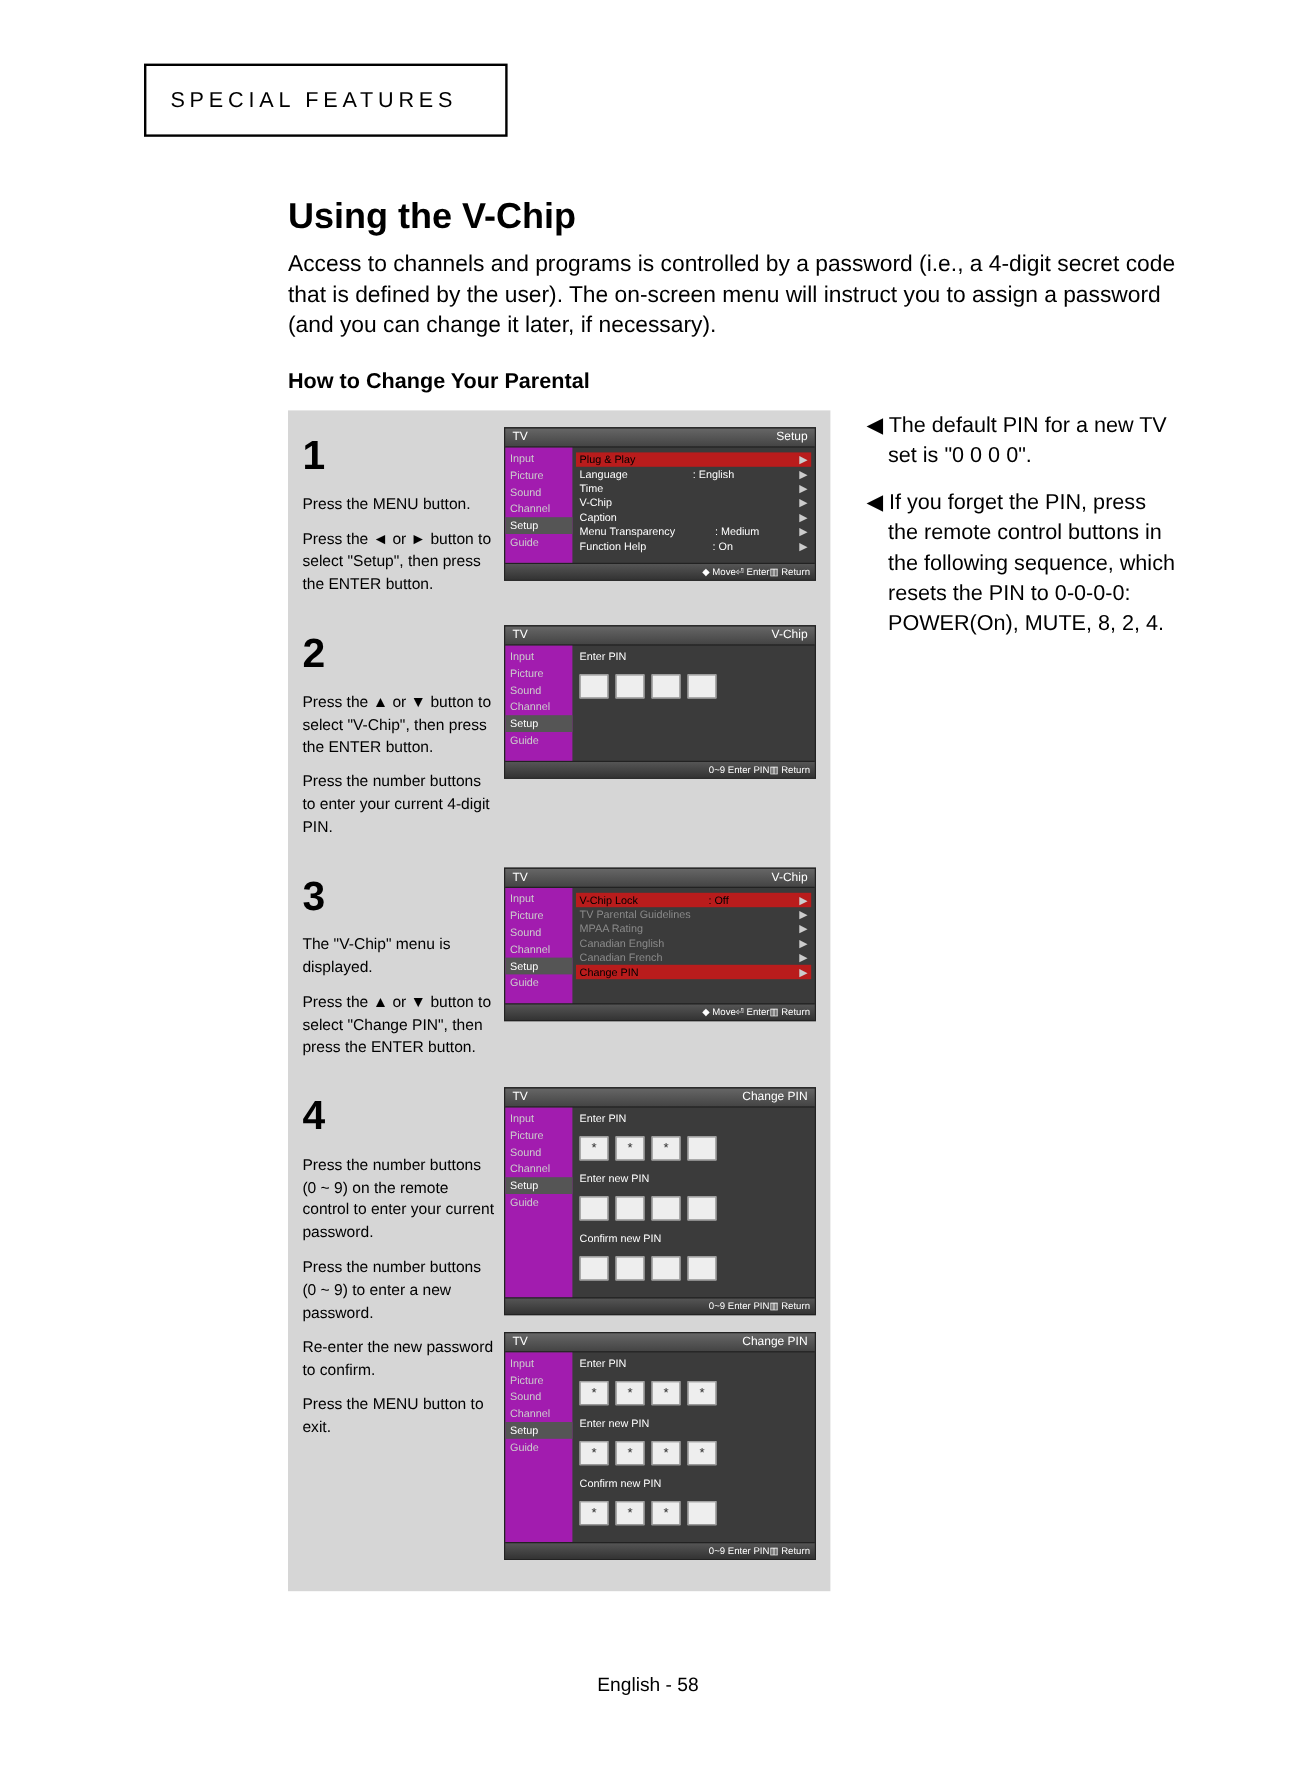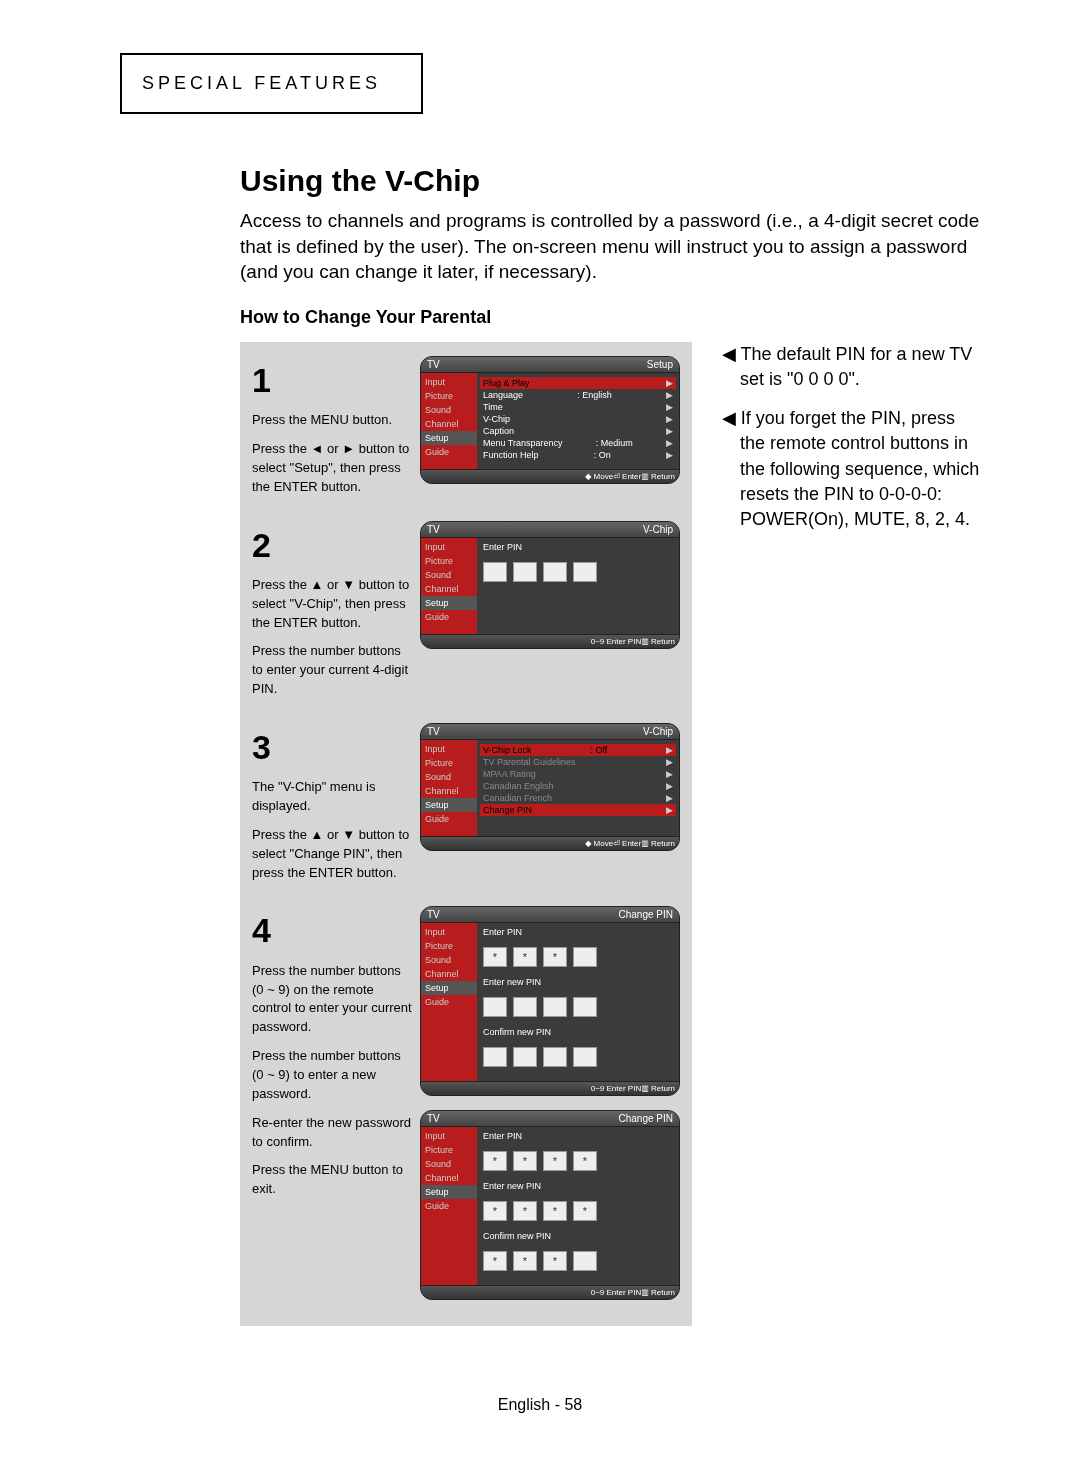--- a/index.html
+++ b/index.html
@@ -8,24 +8,24 @@
 .title{font-size:30px;font-weight:bold;margin:50px 0 10px 140px}
 .intro{font-size:19px;line-height:1.35;margin:0 0 22px 140px;max-width:800px}
 .subhead{font-size:18px;font-weight:bold;margin:0 0 14px 140px}
 .steps-wrap{display:flex;align-items:flex-start}
 .steps-panel{background:#d6d6d6;width:460px;margin-left:140px;padding:0 12px 12px 12px}
 .step{display:flex;padding-top:14px}
 .step-col{width:160px;font-size:13px;line-height:1.45;padding-right:8px}
 .step-num{font-size:34px;font-weight:bold;font-family:Arial;margin-bottom:6px}
 .step-col p{margin:0 0 10px 0}
 .osd{width:260px}
-.osd-screen{background:#3b3b3b;border-radius:12px;overflow:hidden;font-size:10px;color:#ddd;margin-bottom:14px;border:1px solid #222}
+.osd-screen{background:#3b3b3b;border-radius:0;overflow:hidden;font-size:10px;color:#ddd;margin-bottom:14px;border:1px solid #222}
 .osd-top{background:linear-gradient(#666,#444);display:flex;justify-content:space-between;padding:2px 6px;border-bottom:1px solid #222;font-size:10px;color:#fff}
 .osd-body{display:flex;min-height:96px}
-.osd-side{width:56px;background:#b91c1c;padding:2px 0}
+.osd-side{width:56px;background:#a21caf;padding:2px 0}
 .side-item{padding:2px 4px;font-size:9px;color:#ccc}
 .side-item.sel{background:#555;color:#fff}
 .osd-main{flex:1;padding:4px 6px}
 .mrow{display:flex;justify-content:space-between;padding:1px 0;color:#fff;font-size:9px}
 .mrow .ar{color:#ccc}
 .mrow.hl{background:#b91c1c;color:#000;padding:1px 3px;margin:0 -3px}
 .mrow.dim{color:#8a8a8a}
 .osd-foot{background:linear-gradient(#555,#333);display:flex;justify-content:flex-end;padding:2px 4px;font-size:8px;color:#fff;border-top:1px solid #222}
 .pin-row{display:flex;gap:6px;margin:10px 0}
 .pin-box{width:22px;height:18px;background:#eee;border:1px solid #999;text-align:center;font-size:11px;line-height:18px;color:#333}

